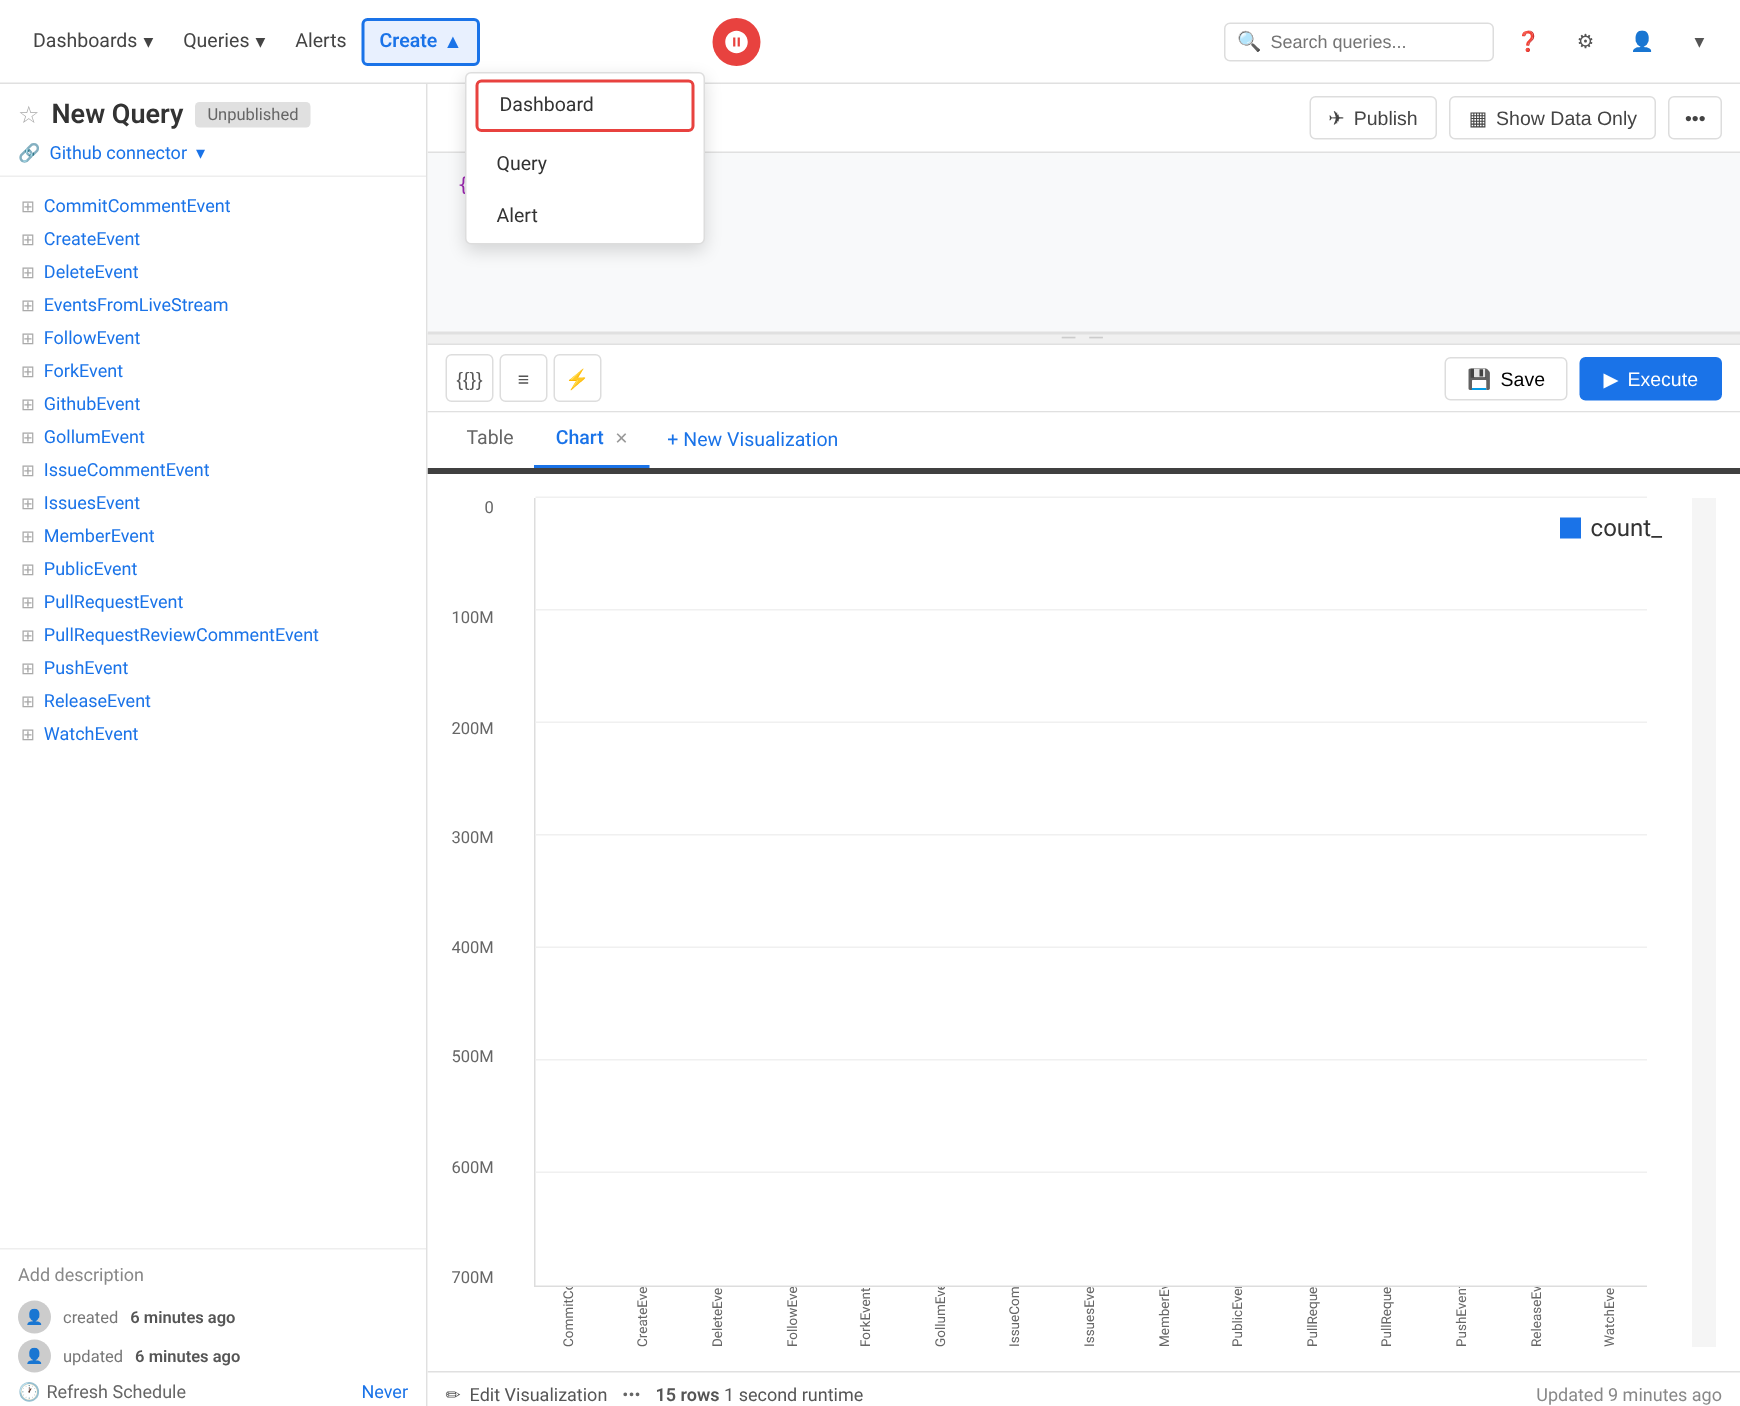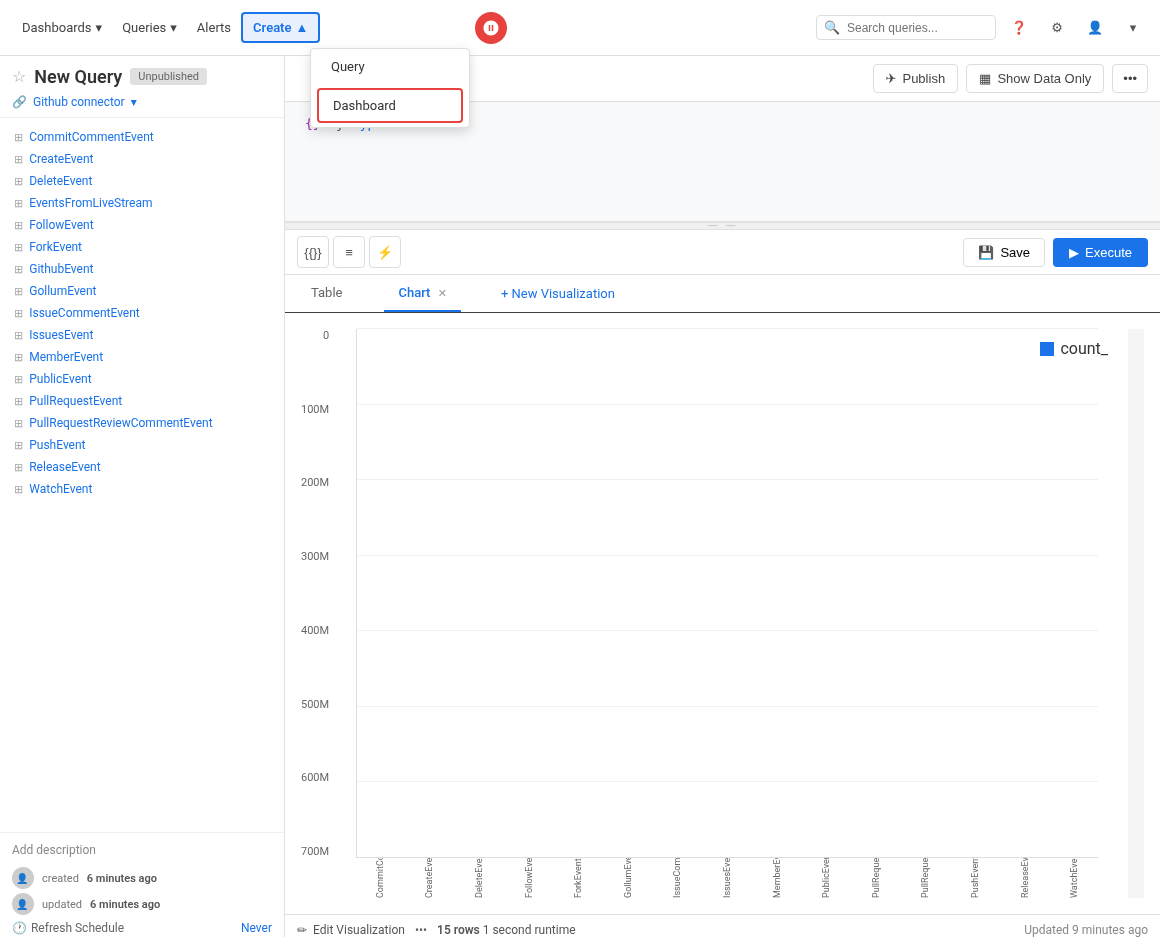--- a/index.html
+++ b/index.html
@@ -74,21 +74,21 @@
 
     
     .editor-bottom { display: flex; align-items: center; justify-content: space-between; padding: 6px 12px; background: #fff; border-bottom: 1px solid #e0e0e0; }
     .editor-tools { display: flex; gap: 4px; }
     .editor-tool-btn { width: 32px; height: 32px; border: 1px solid #ddd; border-radius: 4px; display: flex; align-items: center; justify-content: center; cursor: pointer; background: #fff; color: #555; font-size: 13px; }
     .editor-action-btns { display: flex; gap: 8px; }
     .save-btn { display: flex; align-items: center; gap: 6px; padding: 6px 14px; border: 1px solid #ddd; border-radius: 4px; background: #fff; cursor: pointer; font-size: 13px; }
     .execute-btn { display: flex; align-items: center; gap: 6px; padding: 6px 16px; border-radius: 4px; background: #1a73e8; color: #fff; cursor: pointer; font-size: 13px; border: none; }
 
     
-    .viz-tabs { display: flex; align-items: center; padding: 0 12px; background: #fff; border-bottom: 1px solid #404040; gap: 28px; }
+    .viz-tabs { display: flex; align-items: center; padding: 0 12px; background: #fff; border-bottom: 4px solid #404040; }
     .viz-tab { padding: 10px 14px; cursor: pointer; font-size: 13px; color: #666; border-bottom: 2px solid transparent; }
     .viz-tab.active { color: #1a73e8; border-bottom: 2px solid #1a73e8; font-weight: 500; }
     .viz-tab-close { margin-left: 4px; color: #999; font-size: 11px; }
     .new-viz-btn { display: flex; align-items: center; gap: 4px; padding: 8px 12px; color: #1a73e8; font-size: 13px; cursor: pointer; }
 
     
     .chart-area { flex: 1; padding: 16px; background: #fff; overflow: hidden; position: relative; display: flex; }
     .chart-container { flex: 1; position: relative; }
     .chart-scrollbar { width: 16px; background: #f5f5f5; display: flex; flex-direction: column; }
 
@@ -152,22 +152,23 @@
       <span>🔍</span>
       <input type="text" placeholder="Search queries..." style="">
     </div>
     <div class="icon-btn">❓</div>
     <div class="icon-btn">⚙</div>
     <div class="icon-btn">👤</div>
     <div class="icon-btn">▾</div>
   </div>
 
   <div class="create-dropdown">
+    <div class="dropdown-item active">Dashboard</div>
     <div class="dropdown-item">Query</div>
-    <div class="dropdown-item active">Dashboard</div>
+    <div class="dropdown-item">Alert</div>
   </div>
 </div>
 
 <div class="main-layout">
 
   <div class="sidebar">
     <div class="sidebar-header">
       <div class="query-title-row">
         <span class="star-icon">☆</span>
         <span class="query-title">New Query</span>

